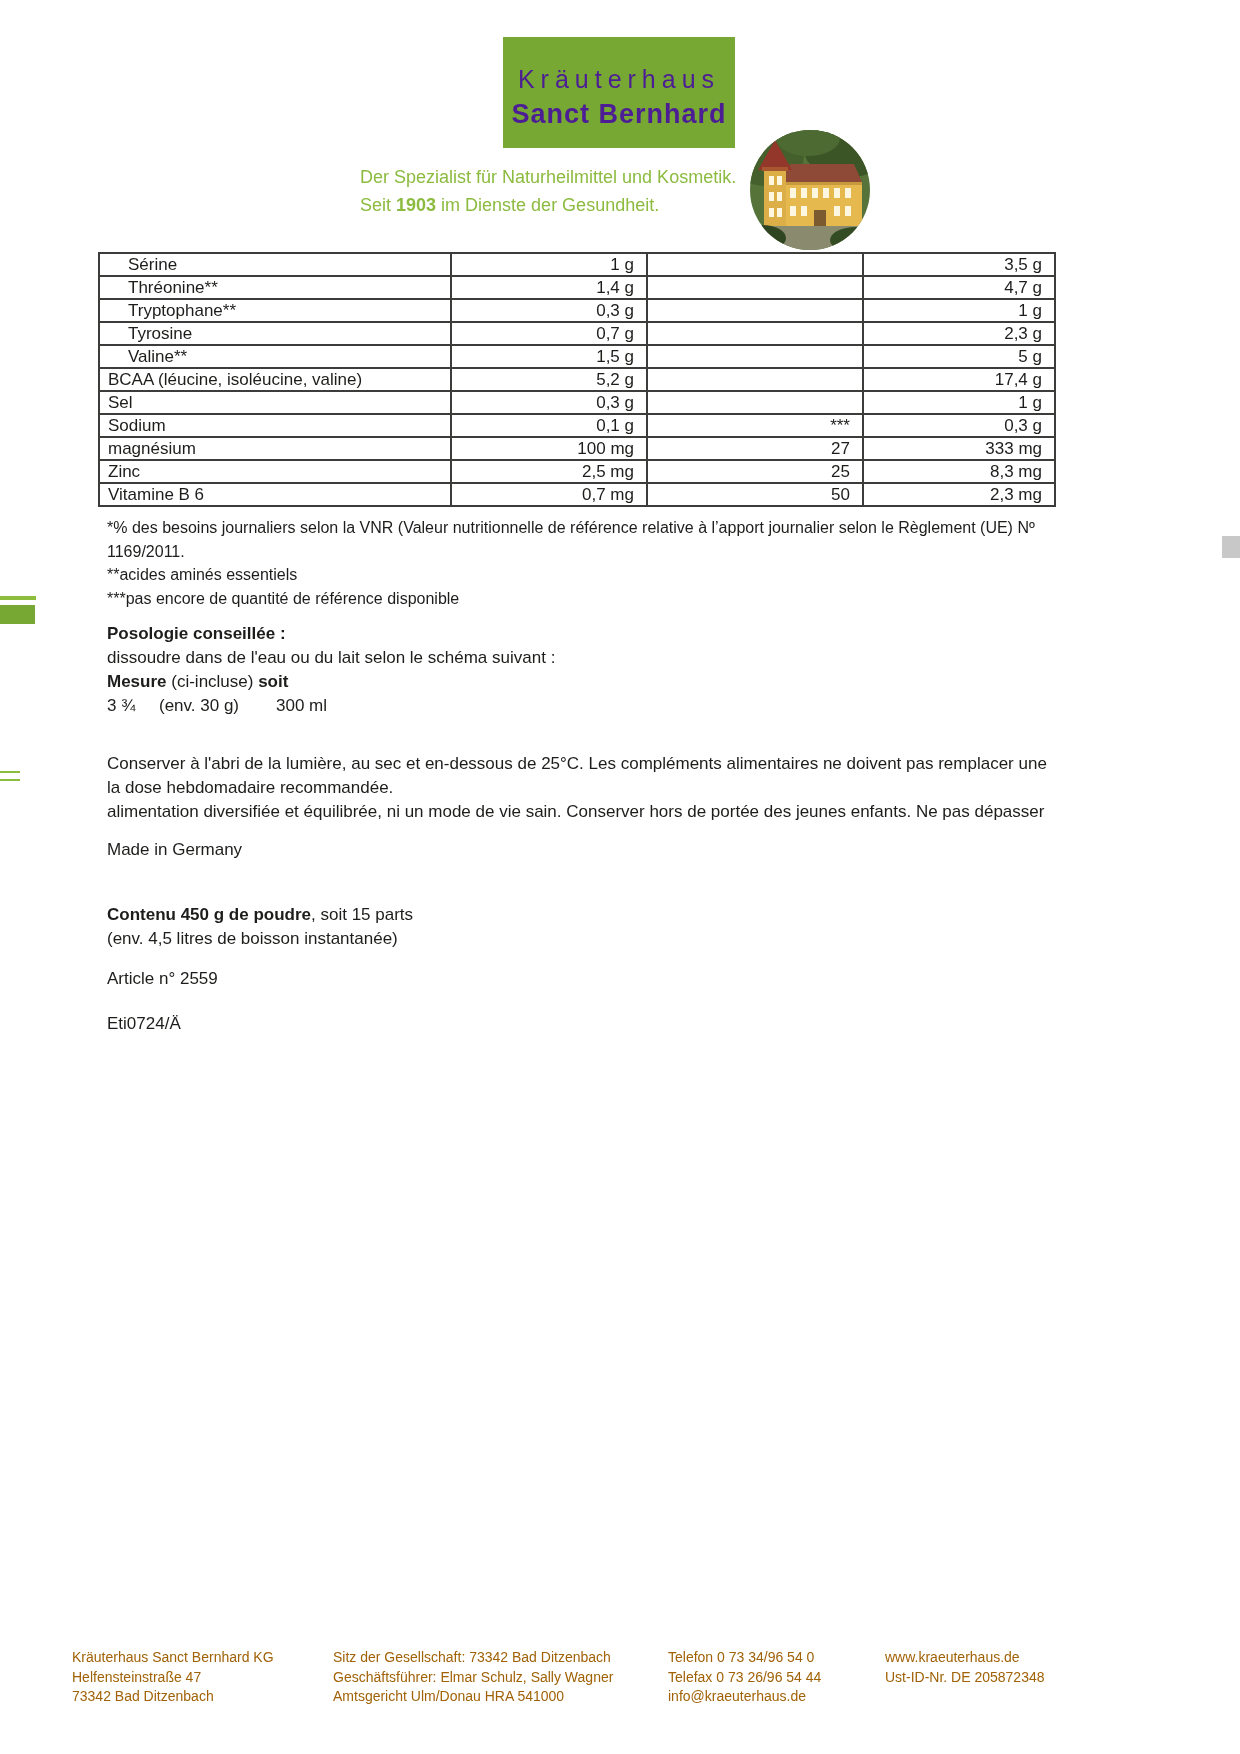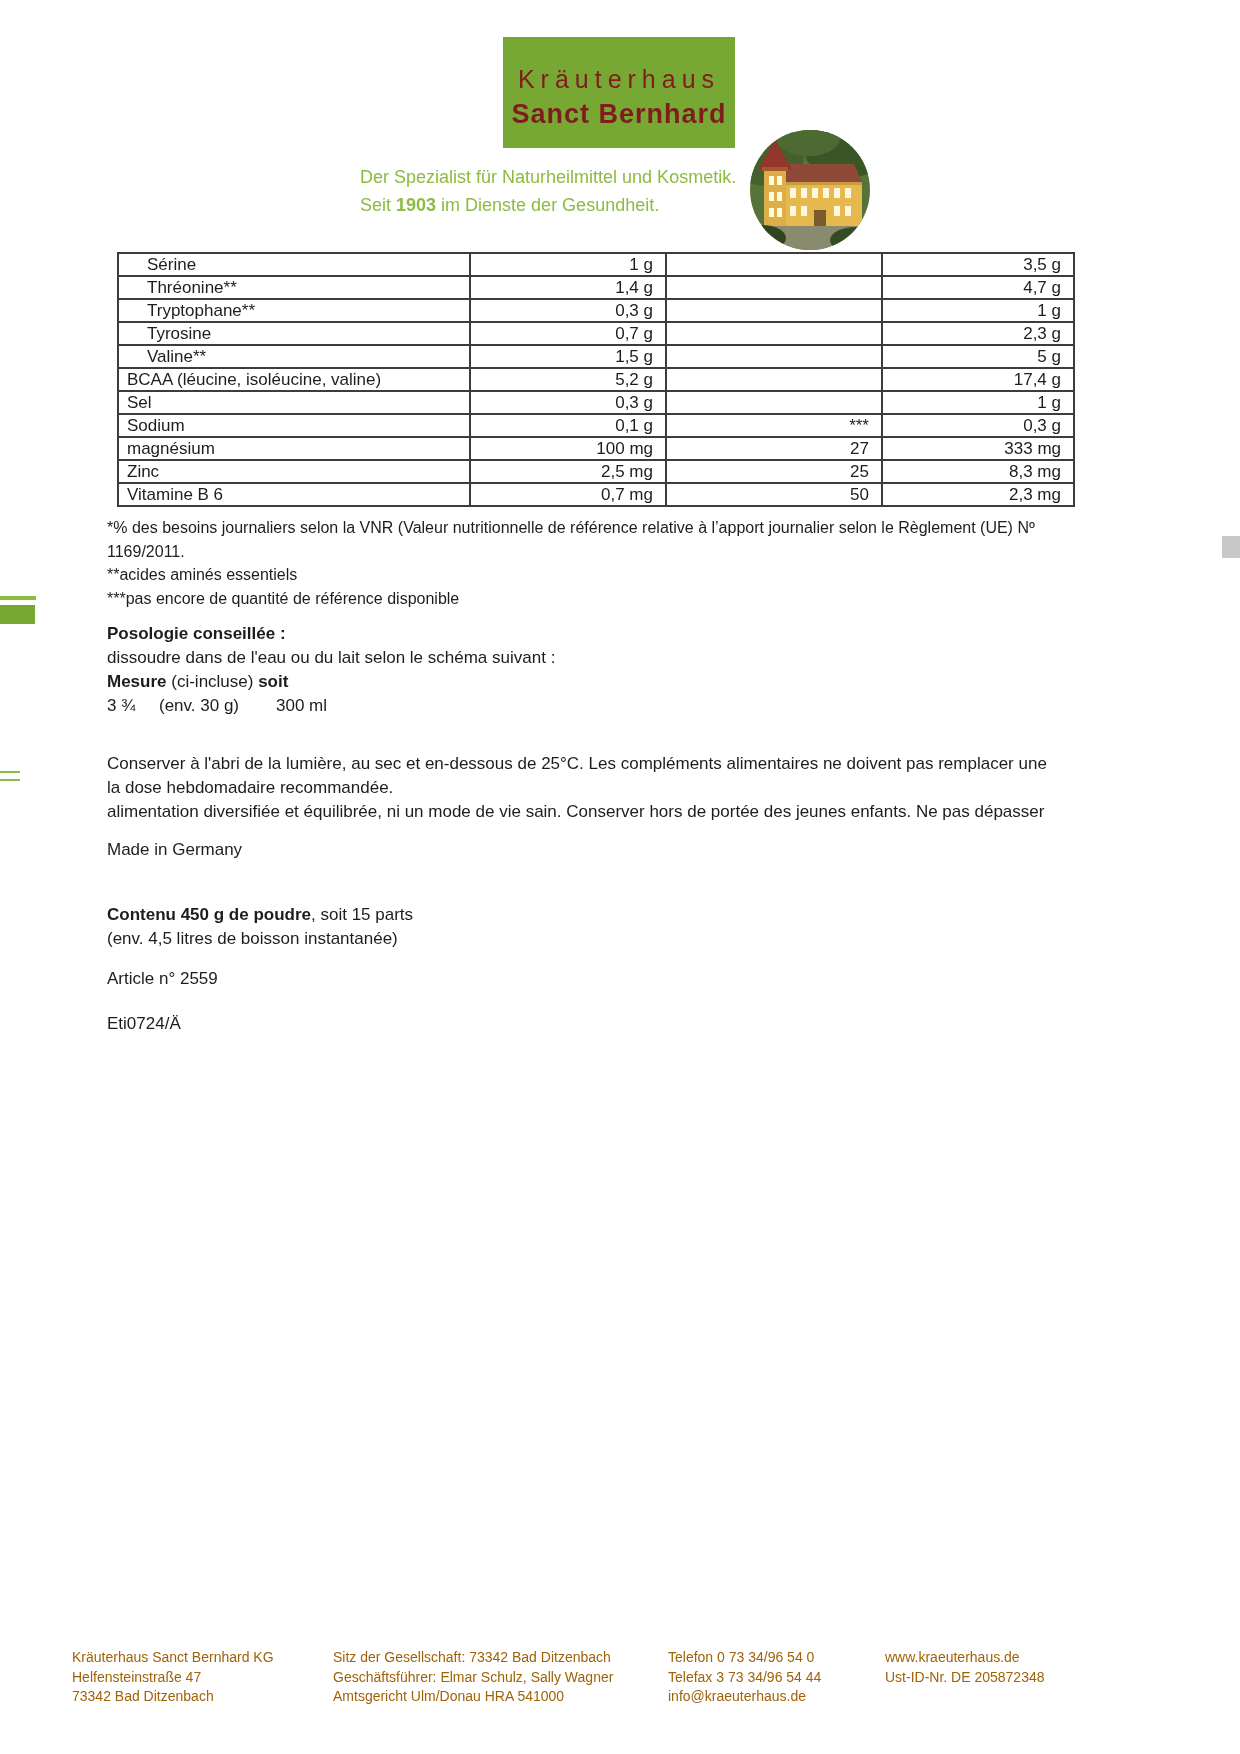--- a/index.html
+++ b/index.html
@@ -9,38 +9,38 @@
     width:1240px; height:1754px;
     font-family:"Liberation Sans", sans-serif;
     color:#1d1d1b;
     overflow:hidden;
   }
   .abs { position:absolute; }
 
   
   .logo-box {
     left:503px; top:37px; width:232px; height:111px;
-    background:#76a833; color:#7f1d1d;
+    background:#76a833; color:#4c1d95;
     display:flex; flex-direction:column; align-items:center; justify-content:center;
     padding-top:10px;
   }
   .logo-line1 { font-size:25px; font-weight:normal; letter-spacing:6px; white-space:nowrap; }
   .logo-line2 { font-size:27px; font-weight:bold; letter-spacing:1px; margin-top:5px; white-space:nowrap; }
 
   .tagline { left:360px; top:163px; font-size:18px; line-height:28px; color:#8cbb3f; white-space:nowrap; }
   .tagline b { font-weight:bold; }
 
   .building-circle {
     left:750px; top:130px; width:120px; height:120px;
     border-radius:50%; overflow:hidden;
   }
 
   
   table.ntable {
-    position:absolute; left:117px; top:252px; width:956px;
+    position:absolute; left:98px; top:252px; width:956px;
     border-collapse:collapse; table-layout:fixed;padding-left:16px;
   }
   table.ntable td {
     border:2px solid #3c3c3b;
     font-size:17px; line-height:19px; height:21px;
     padding:1px 12px 1px 8px;
     white-space:nowrap; overflow:hidden;
   }
   table.ntable td.val { text-align:right; }
   table.ntable td.indent { padding-left:28px; }
@@ -234,19 +234,19 @@
   <div>Helfensteinstraße 47</div>
   <div>73342 Bad Ditzenbach</div>
 </div>
 <div class="abs footer-col fcol2">
   <div>Sitz der Gesellschaft: 73342 Bad Ditzenbach</div>
   <div>Geschäftsführer: Elmar Schulz, Sally Wagner</div>
   <div>Amtsgericht Ulm/Donau HRA 541000</div>
 </div>
 <div class="abs footer-col fcol3">
   <div>Telefon 0 73 34/96 54 0</div>
-  <div>Telefax  3 73 34/96 54 44</div>
+  <div>Telefax  0 73 26/96 54 44</div>
   <div>info@kraeuterhaus.de</div>
 </div>
 <div class="abs footer-col fcol4">
   <div>www.kraeuterhaus.de</div>
   <div>Ust-ID-Nr. DE 205872348</div>
 </div>
 
 </body></html>

